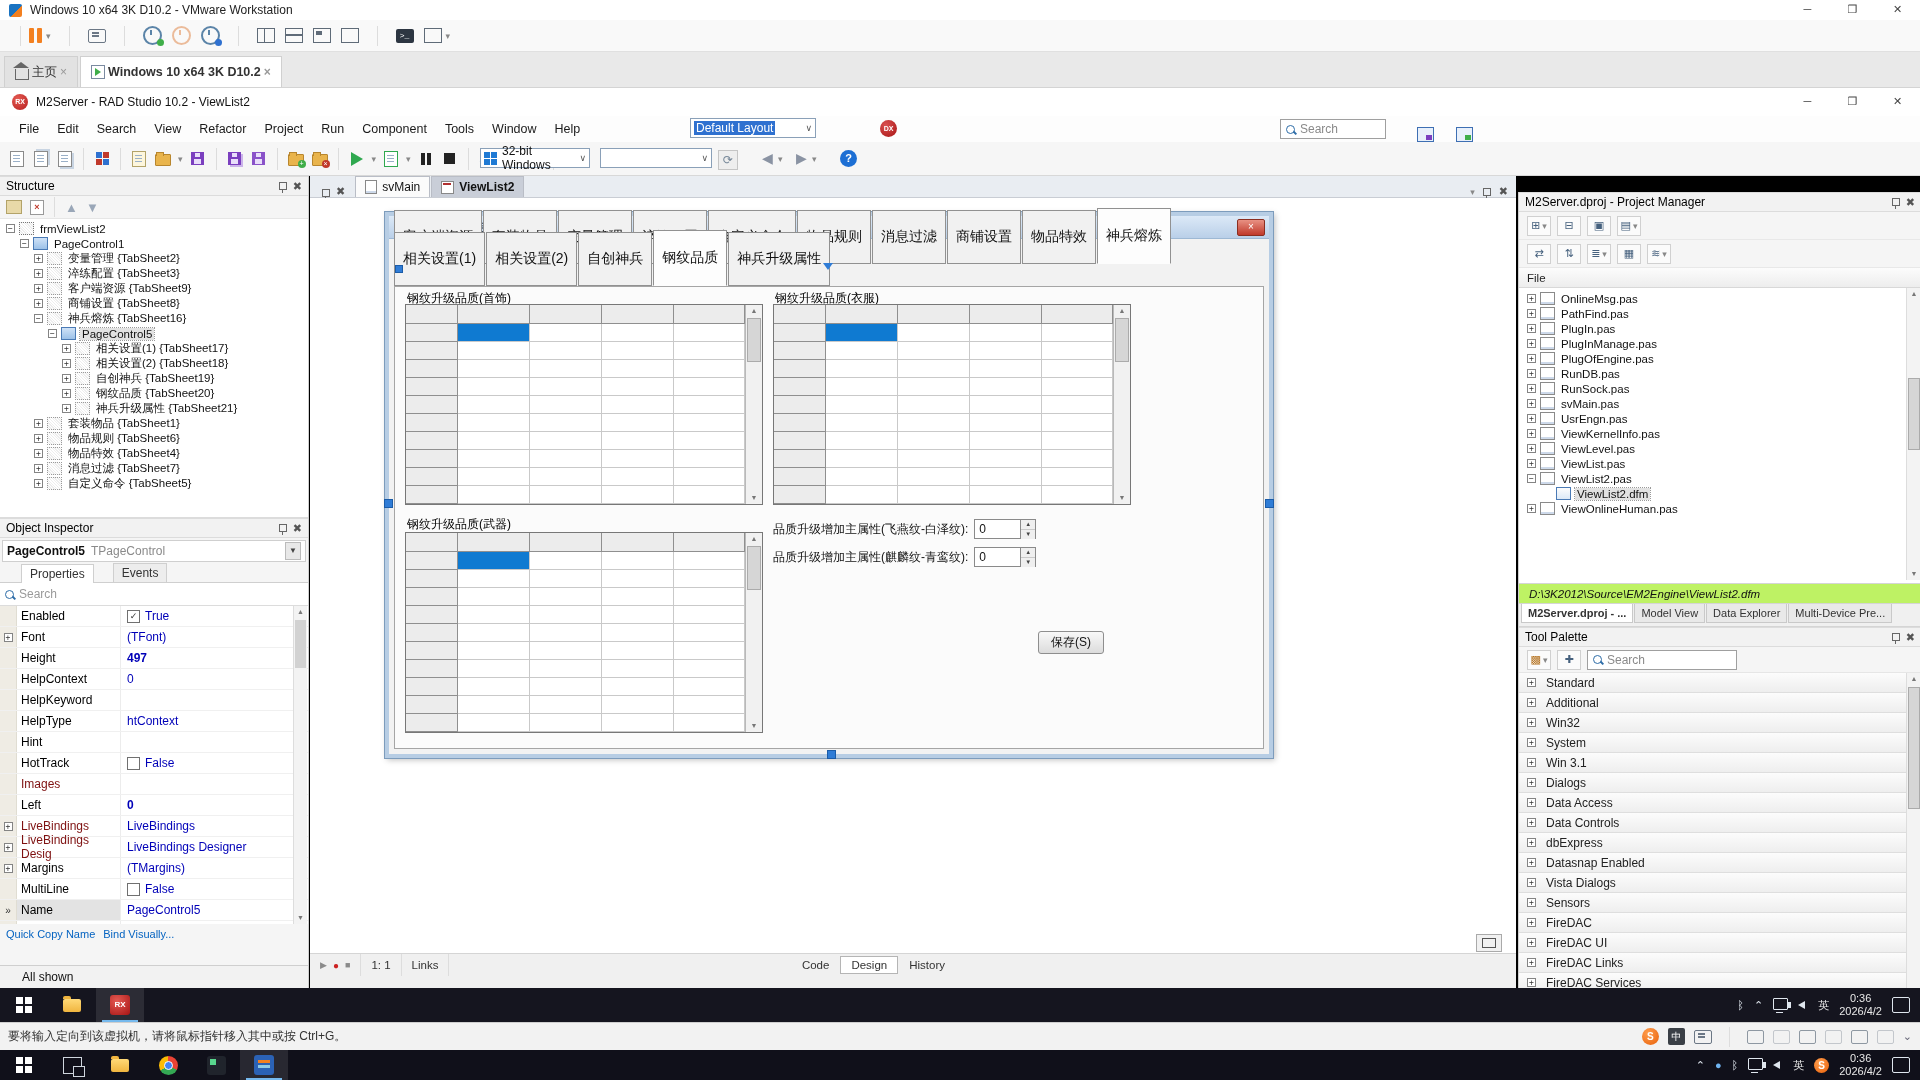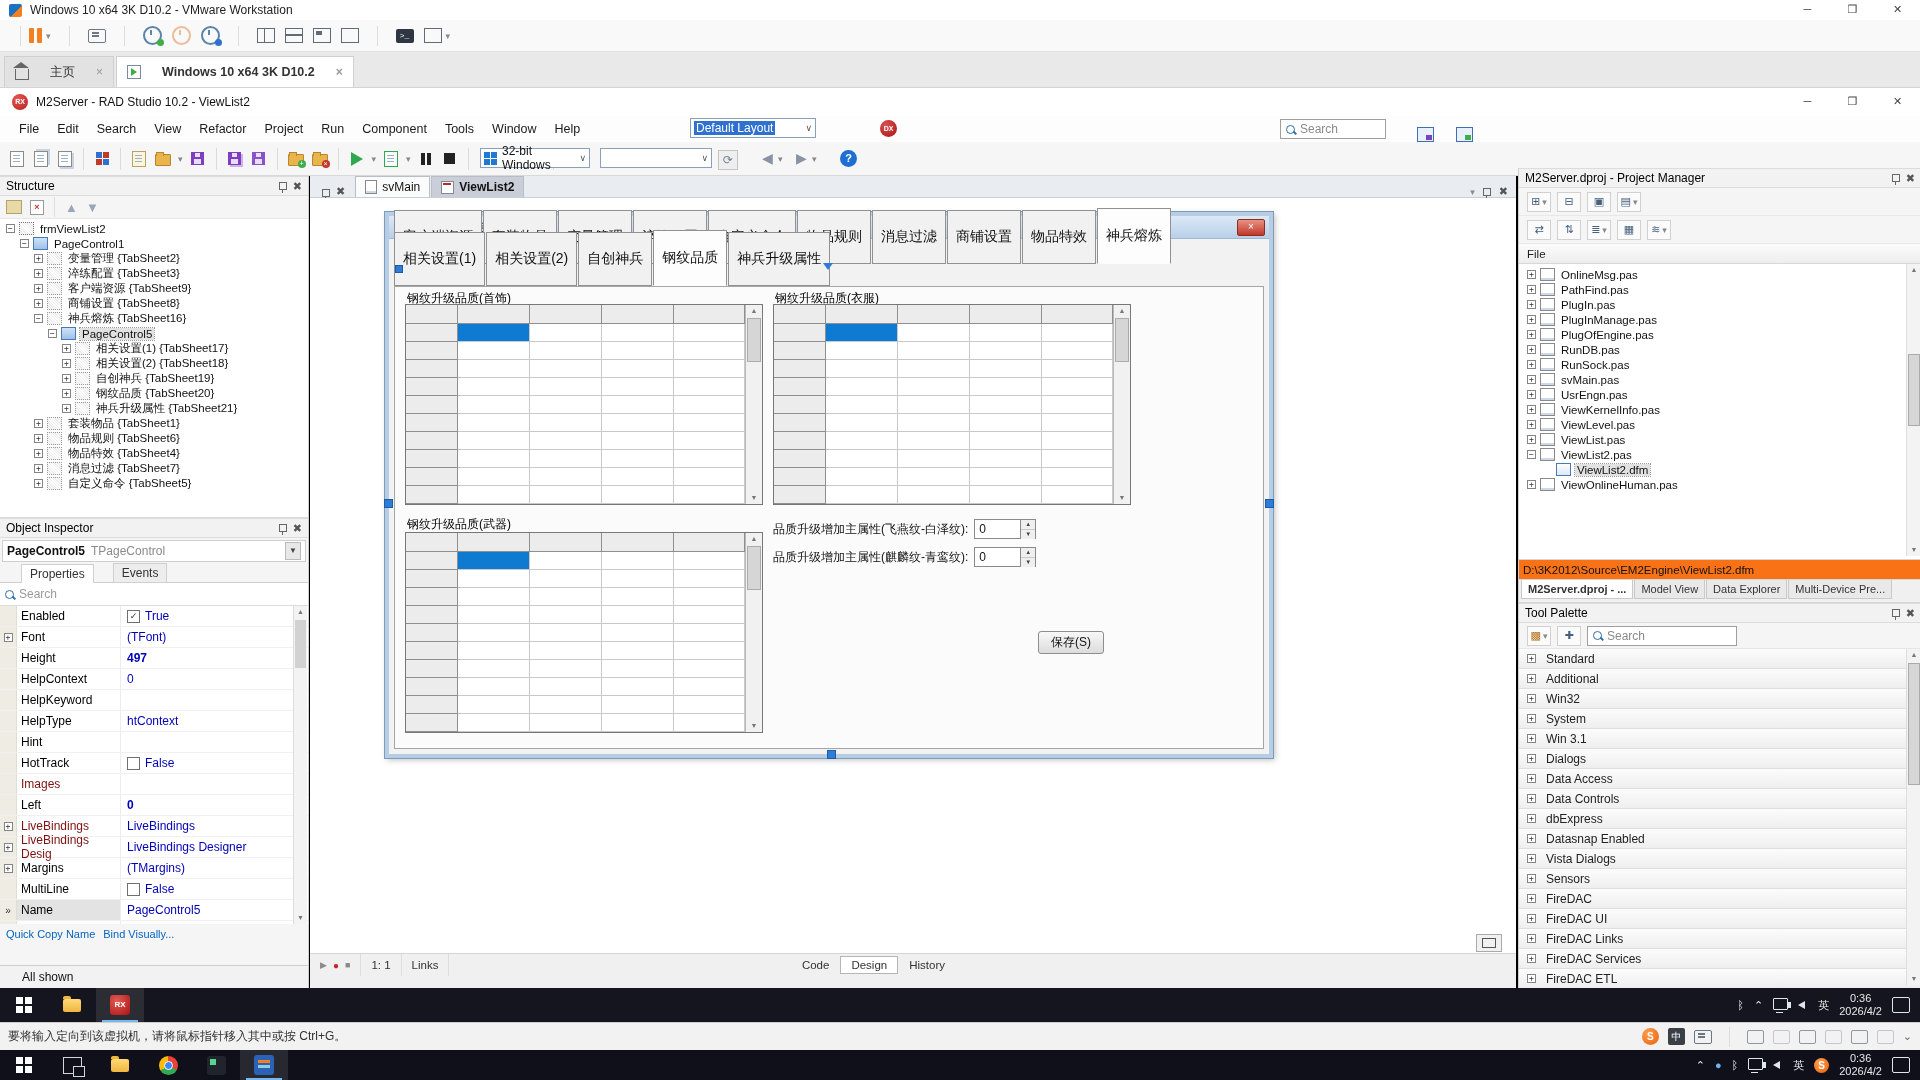--- a/index.html
+++ b/index.html
@@ -33,21 +33,21 @@
   .clock-take .badge{background:#3fae49;}
   .clock-revert{opacity:.55;border-color:#e08a4e;}
   .clock-revert::after{background:#e08a4e;}
   .clock-manage .badge{background:#2f71d0;}
   .paneicon{width:16px;height:13px;border:1.5px solid #5f6b78;position:relative;}
   .paneicon.split::after{content:"";position:absolute;top:0;bottom:0;left:6px;width:1.5px;background:#5f6b78;}
   .paneicon.hsplit::after{content:"";position:absolute;left:0;right:0;top:5px;height:1.5px;background:#5f6b78;}
   .paneicon.corner::after{content:"";position:absolute;left:2px;top:2px;width:6px;height:4px;background:#5f6b78;}
   .consoleicon{width:18px;height:14px;background:#2d3642;border-radius:2px;color:#fff;font-size:8px;line-height:14px;text-align:center;font-family:"Liberation Mono",monospace;}
   #vm-tabbar{left:0;top:52px;width:1920px;height:36px;background:#e9e9e9;border-bottom:1px solid #d4d4d4;display:flex;align-items:flex-end;padding-left:4px;box-sizing:border-box;}
-  .vmtab{height:30px;display:flex;align-items:center;gap:21px;padding:0 10px;font-size:12.5px;color:#333;border:1px solid #d0d0d0;border-bottom:none;background:#e2e2e2;margin-right:2px;}
+  .vmtab{height:30px;display:flex;align-items:center;gap:3px;padding:0 10px;font-size:12.5px;color:#333;border:1px solid #d0d0d0;border-bottom:none;background:#e2e2e2;margin-right:2px;}
   .vmtab.active{background:#fff;font-weight:bold;}
   .homeicon{width:12px;height:10px;border:1.5px solid #666;border-top:none;position:relative;margin-top:4px;}
   .homeicon::before{content:"";position:absolute;left:-3px;top:-7px;border-left:8px solid transparent;border-right:8px solid transparent;border-bottom:6px solid #666;}
   .vmtab .x{color:#999;font-size:12px;}
   .playpage{width:12px;height:12px;border:1.5px solid #7a8aa0;position:relative;}
   .playpage::after{content:"";position:absolute;left:3px;top:2px;border-left:6px solid #3fae49;border-top:4px solid transparent;border-bottom:4px solid transparent;}
 
   
   #rad-titlebar{left:0;top:88px;width:1920px;height:28px;background:#fff;display:flex;align-items:center;border-bottom:1px solid #ececec;}
   .rx-badge{width:16px;height:16px;border-radius:50%;background:radial-gradient(circle at 35% 30%,#e45a52,#b61f1f);color:#fff;font-size:7px;font-weight:bold;text-align:center;line-height:16px;margin:0 8px 0 12px;}
@@ -91,21 +91,21 @@
   .compicon i:nth-child(1){background:#2f71d0;}.compicon i:nth-child(2){background:#c0392b;}
   .compicon i:nth-child(3){background:#c0392b;}.compicon i:nth-child(4){background:#2f71d0;}
 
   
   .panelhdr{height:18px;background:#f2f2f2;border-top:1px solid #dcdcdc;border-bottom:1px solid #dcdcdc;display:flex;align-items:center;padding:0 6px;font-size:12px;color:#000;}
   .panelhdr .hicons{margin-left:auto;display:flex;gap:6px;align-items:center;}
   .pinicon{width:6px;height:6px;border:1.3px solid #666;position:relative;}
   .pinicon::after{content:"";position:absolute;left:2px;top:6px;width:1.3px;height:4px;background:#666;}
   .xicon{color:#555;font-size:11px;line-height:1;}
   #left-dock{left:0;top:176px;width:308px;height:812px;background:#f5f5f5;border-right:1px solid #cfcfcf;}
-  #right-dock{left:1518px;top:168px;width:402px;height:871px;background:#f5f5f5;border-left:1px solid #cfcfcf;}
+  #right-dock{left:1518px;top:192px;width:402px;height:871px;background:#f5f5f5;border-left:1px solid #cfcfcf;}
 
   
   #structure-toolbar{height:22px;display:flex;align-items:center;gap:8px;padding-left:6px;background:#f5f5f5;border-bottom:1px solid #e6e6e6;}
   .sticon1{width:14px;height:12px;background:#e8d9a8;border:1px solid #b3a369;}
   .sticon2{width:12px;height:13px;background:#fff;border:1px solid #999;color:#c0392b;font-size:9px;font-weight:bold;text-align:center;line-height:13px;}
   .stuparr{color:#9aa7b8;font-size:13px;}
   #structure-tree{background:#fff;height:296px;overflow:hidden;border-bottom:1px solid #dcdcdc;padding-top:2px;}
   .trow{height:15px;display:flex;align-items:center;font-size:11.5px;white-space:nowrap;}
   .expander{width:9px;height:9px;border:1px solid #848484;background:#fff;font-size:8px;line-height:7px;text-align:center;color:#333;flex:none;margin-right:4px;box-sizing:border-box;font-family:"DejaVu Sans Mono",monospace;}
   .expander.none{visibility:hidden;}
@@ -192,21 +192,21 @@
   .spin .btns i:last-child{border-bottom:none;}
   #dlg-save{position:absolute;width:64px;height:21px;background:linear-gradient(#f8f8f8,#dcdcdc);border:1px solid #8e8e8e;border-radius:3px;font-size:12px;text-align:center;line-height:20px;}
   .handle{position:absolute;width:7px;height:7px;background:#2f7cd6;border:1px solid #1b5ca8;z-index:5;}
   .bluemark{position:absolute;width:0;height:0;border-left:5px solid transparent;border-right:5px solid transparent;border-top:7px solid #2f7cd6;z-index:5;}
 
   
   .pmtoolrow{height:27px;display:flex;align-items:center;gap:6px;padding-left:8px;border-bottom:1px solid #e8e8e8;background:#f5f5f5;}
   .pmbtn{min-width:18px;height:18px;border:1px solid #d0d0d0;background:#fbfbfb;color:#46617e;font-size:11px;display:flex;align-items:center;justify-content:center;padding:0 2px;gap:2px;}
   #pm-filehdr{height:19px;background:linear-gradient(#fcfcfc,#ededed);border-bottom:1px solid #d8d8d8;display:flex;align-items:center;padding-left:8px;font-size:11.5px;color:#222;}
   #pm-tree{background:#fff;height:292px;overflow:hidden;padding-top:3px;position:relative;}
-  #pm-path{height:19px;background:#f97316;border-top:1px solid #d5d5d5;border-bottom:1px solid #d5d5d5;display:flex;align-items:center;padding-left:4px;font-size:11.5px;color:#111;white-space:nowrap;overflow:hidden;}
+  #pm-path{height:19px;background:#bef264;border-top:1px solid #d5d5d5;border-bottom:1px solid #d5d5d5;display:flex;align-items:center;padding-left:10px;font-size:11.5px;color:#111;white-space:nowrap;overflow:hidden;font-style:italic;}
   #pm-tabs{height:22px;display:flex;align-items:flex-start;background:#f0f0f0;border-bottom:1px solid #d5d5d5;padding-left:2px;}
   .pmtab{padding:3px 6px;font-size:11px;border:1px solid #c9c9c9;border-top:none;background:#e9e9e9;margin-right:1px;color:#333;white-space:nowrap;}
   .pmtab.active{background:#fff;font-weight:bold;}
   #tp-toolrow{height:25px;display:flex;align-items:center;gap:6px;padding:0 8px;background:#f5f5f5;border-bottom:1px solid #e6e6e6;}
   .tpcat{height:19px;display:flex;align-items:center;gap:6px;padding-left:8px;background:linear-gradient(#fcfcfc,#eeeeee);border-bottom:1px solid #dedede;font-size:12px;color:#222;}
   .dockscroll{position:absolute;right:0;width:14px;background:#f3f3f3;border-left:1px solid #ddd;}
 
   
   #guest-taskbar{left:0;top:988px;width:1920px;height:34px;background:#15151f;display:flex;align-items:stretch;}
   #host-taskbar{left:0;top:1050px;width:1920px;height:30px;background:#10101a;display:flex;align-items:stretch;}

